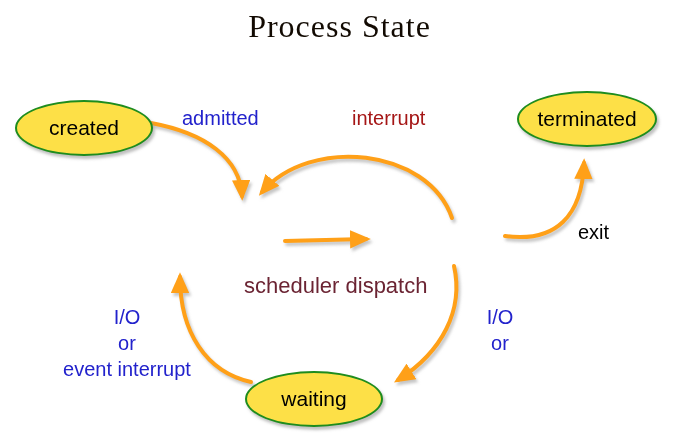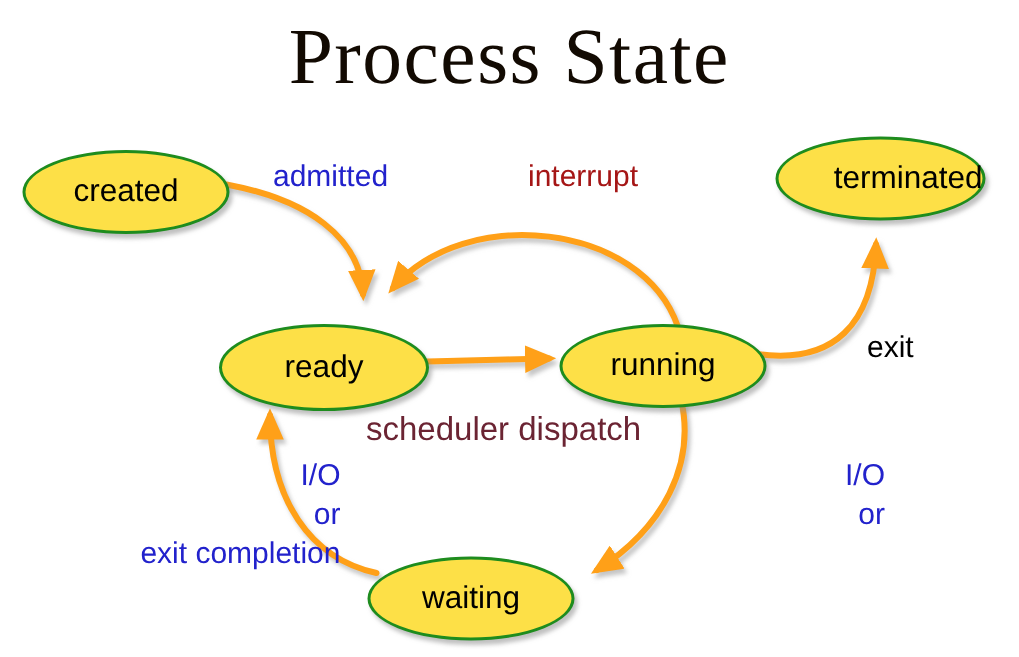--- a/index.html
+++ b/index.html
@@ -7,52 +7,52 @@
     position:relative;
     width:679px;height:438px;
     background:#ffffff;
     font-family:"Liberation Sans", sans-serif;
     overflow:hidden;
   }
   .title{
     position:absolute;left:0;top:8px;width:679px;
     text-align:center;
     font-family:"Liberation Serif","DejaVu Serif",serif;
-    font-size:53px;font-weight:400;color:#120a02;
+    font-size:32px;font-weight:400;color:#120a02;
     letter-spacing:1px;
   }
   svg.arrows{position:absolute;left:0;top:0;z-index:1;
     filter:drop-shadow(2px 3px 1.5px rgba(150,150,150,0.55));}
   .state{
     position:absolute;z-index:2;
     background:#fde047;
     border:2.5px solid #1e8c1e;
     border-radius:50%;
     display:flex;align-items:center;justify-content:center;
     font-size:21px;color:#000000;
     box-shadow:2px 3px 3px rgba(140,140,140,0.55);
   }
   .state-created   {left:15px;  top:100px; width:134px; height:52px;}
-  .state-terminated{left:517px; top:91px;  width:136px; height:52px;justify-content:flex-end;}
+  .state-terminated{left:517px; top:91px;  width:136px; height:52px;}
   .state-ready     {left:146px; top:216px; width:136px; height:54px;}
   .state-running   {left:373px; top:216px; width:134px; height:52px;}
   .state-waiting   {left:245px; top:371px; width:134px; height:52px;}
   .lbl{position:absolute;z-index:3;font-size:20px;white-space:nowrap;}
   .lbl-blue{color:#2222cc;}
   .lbl-red{color:#a51616;text-align:center;}
   .lbl-maroon{color:#6b2433;margin-left:12px;}
   .lbl-black{color:#000000;}
   .lbl-admitted {left:182px; top:107px;}
   .lbl-interrupt{left:352px; top:107px;}
   .lbl-dispatch {left:232px; top:273px; font-size:22px;}
   .lbl-exit     {left:578px; top:221px;}
   .lbl-stack{position:absolute;z-index:3;text-align:center;line-height:26px;font-size:20px;}
   .lbl-io-completion{left:27px;  top:304px; width:200px;}
   .lbl-io-wait      {left:410px; top:304px; width:180px;}
-  .lbl-stack span{display:block;text-align:right;}
+  .lbl-stack span{display:block;}
 </style>
 </head>
 <body>
 
 <div class="canvas">
 
   <div class="title">Process State</div>
 
   <svg class="arrows" width="679" height="438" viewBox="0 0 679 438">
     <defs>
@@ -69,38 +69,32 @@
       <path d="M 251 382 C 206 372, 180 332, 180 277" marker-end="url(#ah)"></path>
     </g>
   </svg>
 
   <div class="state state-created">
     <span>created</span>
   </div>
   <div class="state state-terminated">
     <span>terminated</span>
   </div>
-  <div class="state state-ready">
-    <span>ready</span>
-  </div>
-  <div class="state state-running">
-    <span>running</span>
-  </div>
   <div class="state state-waiting">
     <span>waiting</span>
   </div>
 
   <div class="lbl lbl-blue lbl-admitted">admitted</div>
   <div class="lbl lbl-red lbl-interrupt">interrupt</div>
   <div class="lbl lbl-maroon lbl-dispatch">scheduler dispatch</div>
   <div class="lbl lbl-black lbl-exit">exit</div>
 
   <div class="lbl-stack lbl-blue lbl-io-completion">
     <span>I/O</span>
     <span>or</span>
-    <span>exit completion</span>
+    <span>event interrupt</span>
   </div>
   <div class="lbl-stack lbl-blue lbl-io-wait">
     <span>I/O</span>
     <span>or</span>
   </div>
 
 </div>
 
 </body></html>

